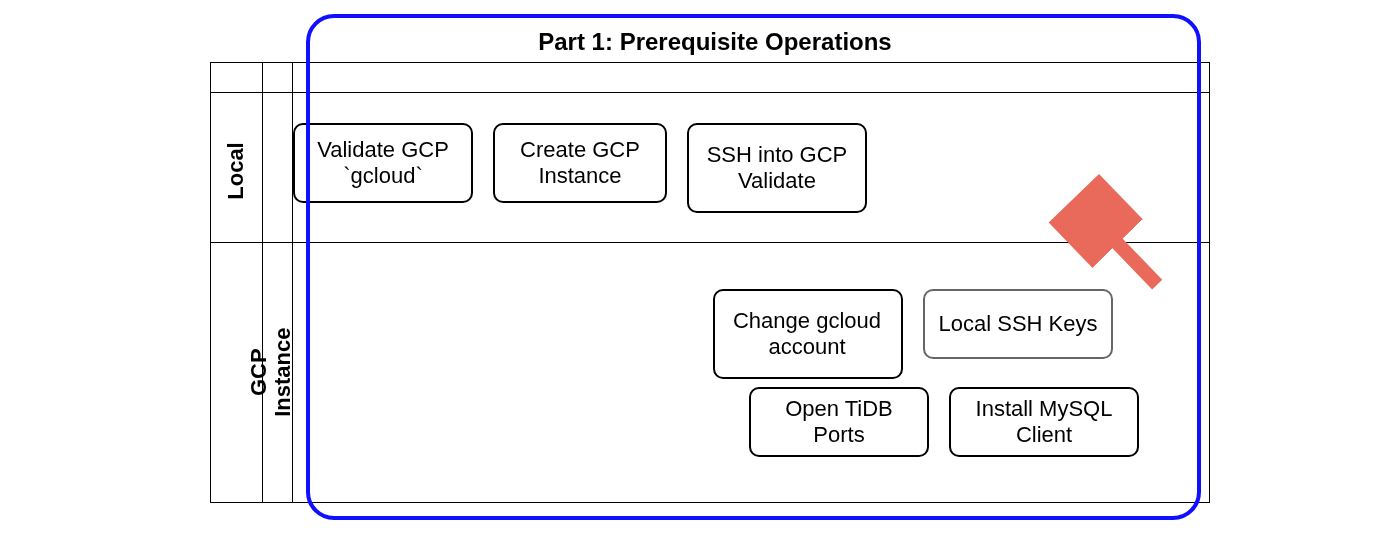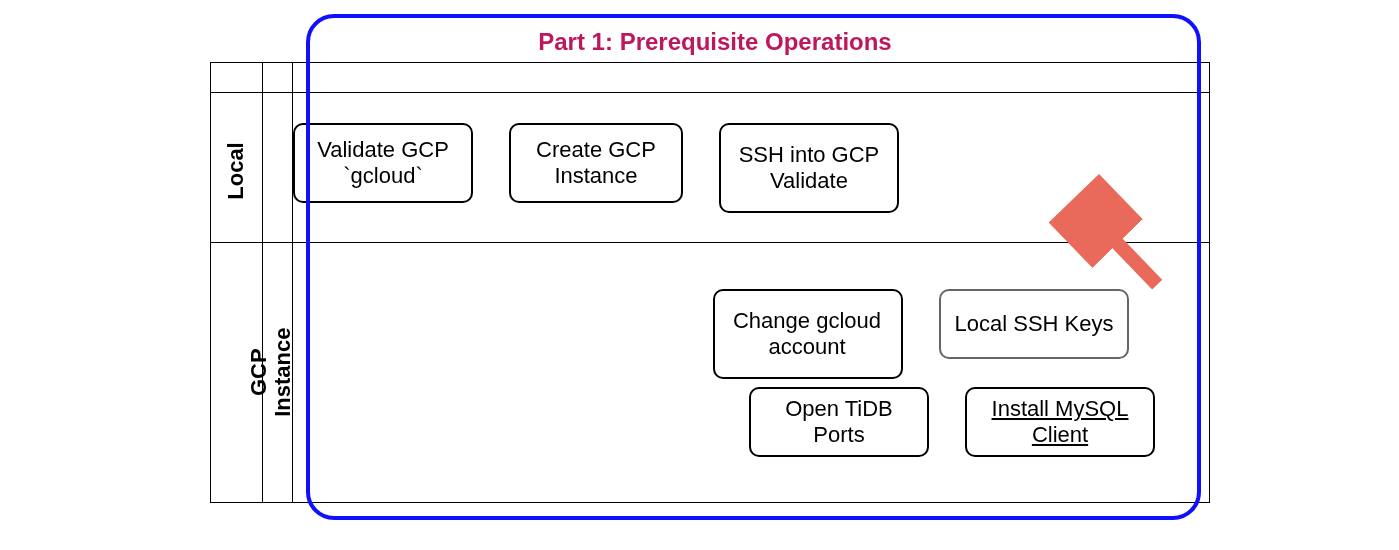--- a/index.html
+++ b/index.html
@@ -11,21 +11,21 @@
       position: relative;
     }
     .container {
       position: absolute;
       left: 210px;
       top: 20px;
       width: 1010px;
     }
     .title-row {
       text-align: center;
-      color: #be185d;
+      color: #000000;
       font-size: 24px;
       font-weight: bold;
       padding: 8px 0 6px 0;
     }
     .table {
       border-collapse: collapse;
       width: 1000px;
     }
     .table td {
       border: 1px solid #000;
@@ -68,41 +68,41 @@
       border-left: none !important;
     }
     .content-cell {
       padding: 12px 16px;
       vertical-align: middle;
     }
     .row1 { height: 150px; }
     .row2 { height: 260px; }
     .box-row {
       display: flex;
-      gap: 36px;
+      gap: 20px;
       margin: 8px 0;
     }
     .step-box {
       border: 2px solid #000;
       border-radius: 10px;
       padding: 6px 12px;
       font-size: 22px;
       text-align: center;
       display: flex;
       align-items: center;
       justify-content: center;
       line-height: 1.15;
     }
     .w1 { width: 180px; height: 80px; }
     .w2 { width: 174px; height: 80px; }
     .w3 { width: 180px; height: 90px; }
     .w4 { width: 190px; height: 90px; padding-left: 10px; }
     .w5 { width: 190px; height: 70px; border-color:#666; }
     .w6 { width: 180px; height: 70px; margin-left: 36px; }
-    .w7 { width: 190px; height: 70px; text-decoration: underline; }
+    .w7 { width: 190px; height: 70px; }
     .indent2 { margin-left: 420px; }
     .outline-box {
       position: absolute;
       border: 4px solid #1010ff;
       border-radius: 28px;
       left: 306px;
       top: 14px;
       width: 895px;
       height: 506px;
       pointer-events: none;

